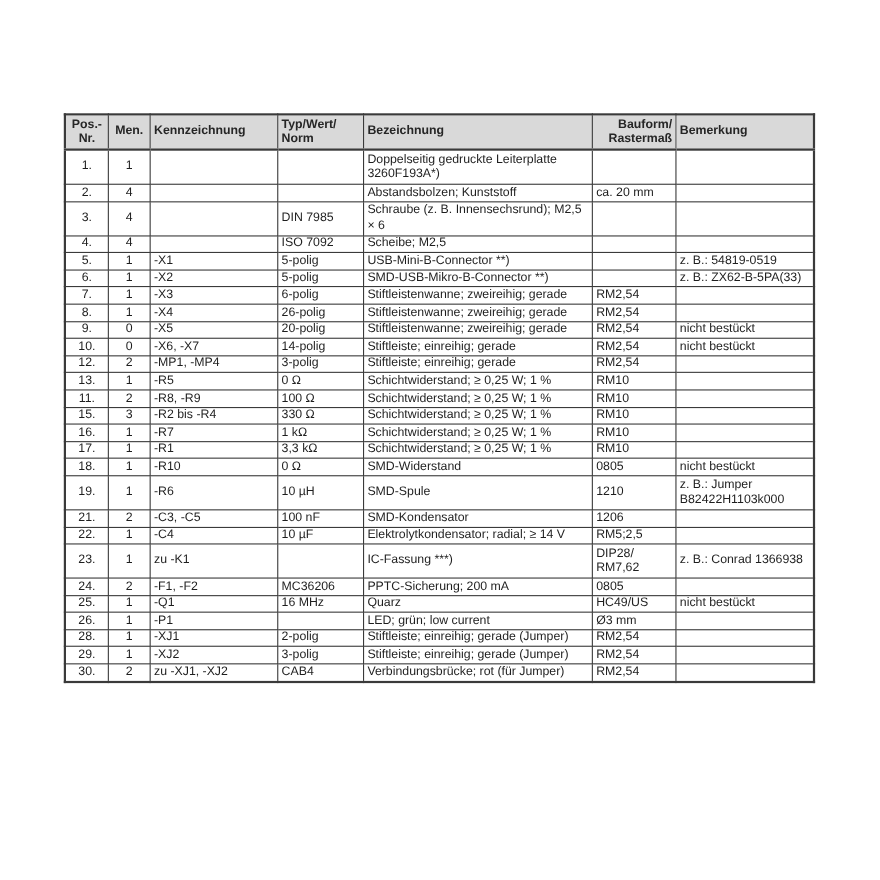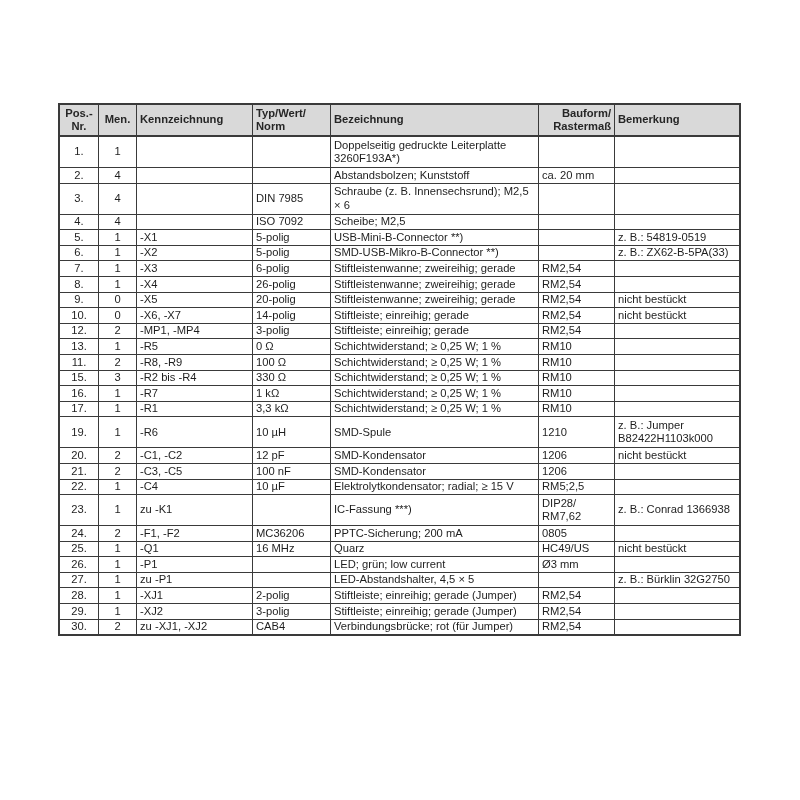--- a/index.html
+++ b/index.html
@@ -197,53 +197,53 @@
         </tr>
         <tr>
           <td class="center">17.</td>
           <td class="center">1</td>
           <td class="wrapcell">-R1</td>
           <td class="wrapcell">3,3 kΩ</td>
           <td class="wrapcell">Schichtwiderstand; ≥ 0,25 W; 1 %</td>
           <td class="wrapcell">RM10</td>
           <td class="wrapcell"></td>
         </tr>
+        <tr>
+          <td class="center">18.</td>
+          <td class="center">1</td>
+          <td class="wrapcell">-R10</td>
+          <td class="wrapcell">0 Ω</td>
+          <td class="wrapcell">SMD-Widerstand</td>
+          <td class="wrapcell">0805</td>
+          <td class="wrapcell">nicht bestückt</td>
+        </tr>
         <tr class="tall">
           <td class="center">19.</td>
           <td class="center">1</td>
           <td class="wrapcell">-R6</td>
           <td class="wrapcell">10 µH</td>
           <td class="wrapcell">SMD-Spule</td>
           <td class="wrapcell">1210</td>
           <td class="wrapcell">z. B.: Jumper B82422H1103k000</td>
         </tr>
         <tr>
-          <td class="center">20.</td>
-          <td class="center">2</td>
-          <td class="wrapcell">-C1, -C2</td>
-          <td class="wrapcell">12 pF</td>
-          <td class="wrapcell">SMD-Kondensator</td>
-          <td class="wrapcell">1206</td>
-          <td class="wrapcell">nicht bestückt</td>
-        </tr>
-        <tr>
           <td class="center">21.</td>
           <td class="center">2</td>
           <td class="wrapcell">-C3, -C5</td>
           <td class="wrapcell">100 nF</td>
           <td class="wrapcell">SMD-Kondensator</td>
           <td class="wrapcell">1206</td>
           <td class="wrapcell"></td>
         </tr>
         <tr>
           <td class="center">22.</td>
           <td class="center">1</td>
           <td class="wrapcell">-C4</td>
           <td class="wrapcell">10 µF</td>
-          <td class="wrapcell">Elektrolytkondensator; radial; ≥ 15 V</td>
+          <td class="wrapcell">Elektrolytkondensator; radial; ≥ 14 V</td>
           <td class="wrapcell">RM5;2,5</td>
           <td class="wrapcell"></td>
         </tr>
         <tr class="tall">
           <td class="center">23.</td>
           <td class="center">1</td>
           <td class="wrapcell">zu -K1</td>
           <td class="wrapcell"></td>
           <td class="wrapcell">IC-Fassung ***)</td>
           <td class="wrapcell">DIP28/ RM7,62</td>
@@ -270,29 +270,20 @@
         <tr>
           <td class="center">26.</td>
           <td class="center">1</td>
           <td class="wrapcell">-P1</td>
           <td class="wrapcell"></td>
           <td class="wrapcell">LED; grün; low current</td>
           <td class="wrapcell">Ø3 mm</td>
           <td class="wrapcell"></td>
         </tr>
         <tr>
-          <td class="center">27.</td>
-          <td class="center">1</td>
-          <td class="wrapcell">zu -P1</td>
-          <td class="wrapcell"></td>
-          <td class="wrapcell">LED-Abstandshalter, 4,5 × 5</td>
-          <td class="wrapcell"></td>
-          <td class="wrapcell">z. B.: Bürklin 32G2750</td>
-        </tr>
-        <tr>
           <td class="center">28.</td>
           <td class="center">1</td>
           <td class="wrapcell">-XJ1</td>
           <td class="wrapcell">2-polig</td>
           <td class="wrapcell">Stiftleiste; einreihig; gerade (Jumper)</td>
           <td class="wrapcell">RM2,54</td>
           <td class="wrapcell"></td>
         </tr>
         <tr>
           <td class="center">29.</td>

